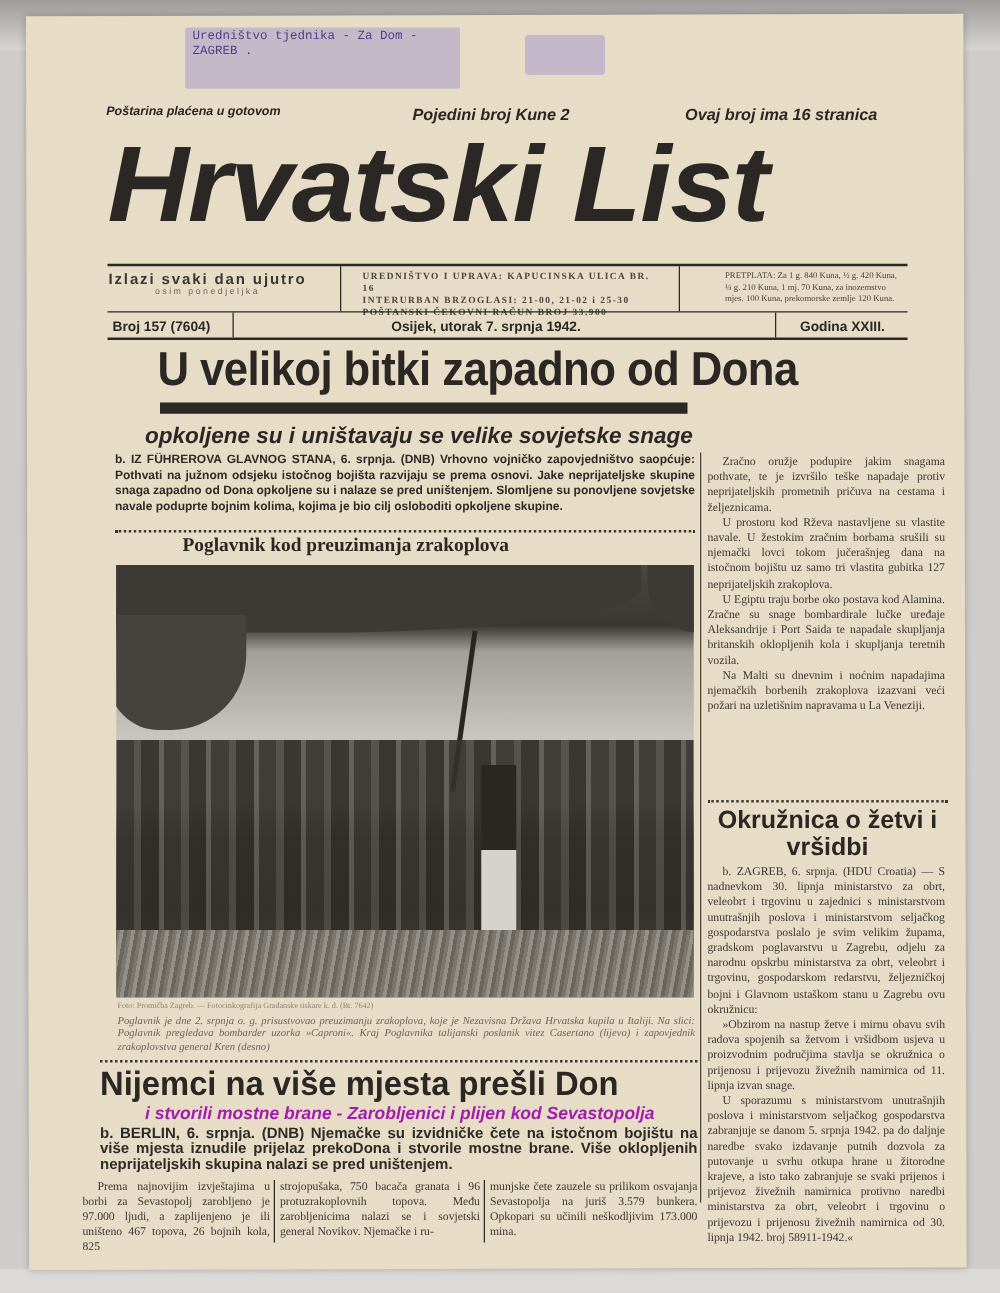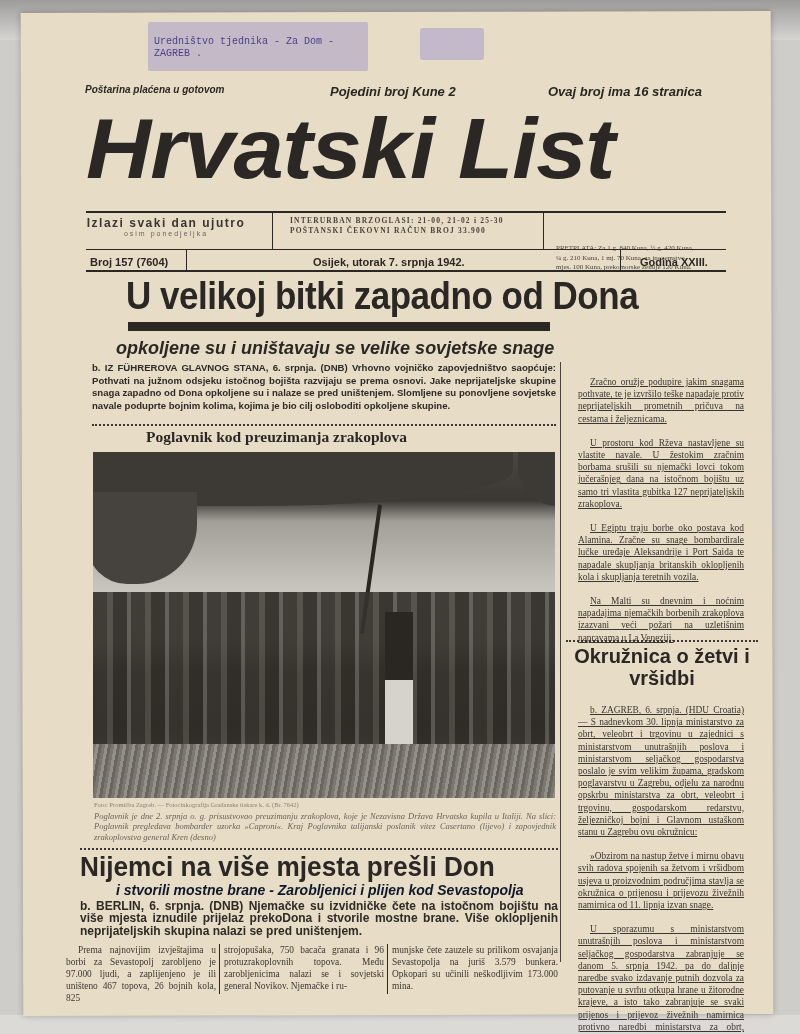--- a/index.html
+++ b/index.html
@@ -2,35 +2,35 @@
 <html><head>
 <meta charset="utf-8">
 <style>
   html,body{margin:0;padding:0;}
   body{width:800px;height:1034px;background:#cfcdc9;position:relative;overflow:hidden;font-family:"Liberation Sans",sans-serif;color:#262320;}
   .bg-top{position:absolute;left:0;top:0;width:800px;height:40px;background:linear-gradient(#9e9c9a,#d6d5d2);}
   .bg-bottom{position:absolute;left:0;top:1015px;width:800px;height:19px;background:#dcdad7;}
   .page{position:absolute;left:22px;top:12px;width:750px;height:1003px;background:#e7dcc6;
         box-shadow:0 0 6px rgba(0,0,0,.25);transform:rotate(-0.15deg);}
   .stamp{position:absolute;left:148px;top:22px;width:220px;height:49px;background:rgba(168,158,200,.55);border-radius:2px;
-         font-family:"Liberation Mono",monospace;font-size:10px;color:#4a3f8a;line-height:12px;padding:14px 6px;box-sizing:border-box;}
+         font-family:"Liberation Mono",monospace;font-size:10px;color:#4a3f8a;line-height:12px;padding:2px 6px;box-sizing:border-box;}
   .stamp2{position:absolute;left:420px;top:28px;width:64px;height:32px;background:rgba(160,150,205,.5);border-radius:3px;}
   .topline{position:absolute;top:84px;font-weight:bold;font-style:italic;color:#2a2622;}
   .tl-left{left:85px;font-size:10px;}
   .tl-mid{left:330px;font-size:13px;}
   .tl-right{left:548px;font-size:13px;}
   .masthead{position:absolute;left:86px;top:100px;width:640px;font-family:"Liberation Sans",sans-serif;font-weight:bold;font-style:italic;
             font-size:86px;letter-spacing:-1px;line-height:96px;color:#2b2724;transform:scaleX(1.05);transform-origin:left;white-space:nowrap;}
   .rule{position:absolute;background:#2b2724;}
   .infobox{position:absolute;top:216px;height:30px;font-size:9px;}
   .ib-left{left:86px;width:160px;text-align:center;}
   .ib-left .a{font-size:12px;font-weight:bold;letter-spacing:1.5px;color:#3b3631;}
   .ib-left .b{font-size:7px;letter-spacing:2px;color:#6b645b;}
   .ib-mid{left:290px;width:240px;font-family:"Liberation Serif",serif;font-size:7.5px;line-height:9.5px;letter-spacing:1.2px;font-weight:bold;color:#4a443d;}
-  .ib-right{left:556px;width:180px;font-family:"Liberation Serif",serif;font-size:7px;line-height:9.5px;color:#4a443d;margin-top:28px;}
+  .ib-right{left:580px;width:180px;font-family:"Liberation Serif",serif;font-size:7px;line-height:9.5px;color:#4a443d;}
   .vline{position:absolute;width:1px;background:#2b2724;}
   .dateline{position:absolute;top:256px;font-size:11px;font-weight:bold;color:#2b2724;}
   .headline{position:absolute;left:126px;top:275px;font-weight:bold;font-size:38px;letter-spacing:-0.5px;color:#2b2724;white-space:nowrap;transform:scaleX(0.92);transform-origin:left;}
   .hbar{position:absolute;left:128px;top:322px;width:422px;height:9px;background:#2b2724;}
   .subhead{position:absolute;left:116px;top:338px;font-weight:bold;font-style:italic;font-size:18px;color:#2b2724;white-space:nowrap;}
   .lead{position:absolute;left:92px;top:362px;width:464px;font-size:9.6px;line-height:12.6px;font-weight:bold;color:#2e2a26;text-align:justify;}
   .dots{position:absolute;height:0;border-top:2px dotted #3b3631;}
   .photo-title{position:absolute;left:146px;top:428px;font-family:"Liberation Serif",serif;font-weight:bold;font-size:15.5px;color:#2b2724;white-space:nowrap;}
   .photo{position:absolute;left:93px;top:452px;width:462px;height:346px;overflow:hidden;
          background:linear-gradient(180deg,#4a4641 0%,#3b3733 14%,#a29e98 20%,#c9c5bf 40%,#bdb8b1 55%,#5a554f 63%,#3a3631 80%,#6d6a63 88%,#8a8780 100%);}
@@ -38,25 +38,25 @@
   .photo .engine{position:absolute;left:-6px;top:40px;width:110px;height:92px;background:#46423d;border-radius:0 0 60px 40px;}
   .photo .prop{position:absolute;left:425px;top:-2px;width:48px;height:56px;background:#3d3935;border-radius:0 0 0 40px;}
   .photo .pole{position:absolute;left:276px;top:52px;width:4px;height:130px;background:#2a2622;transform:rotate(8deg);}
   .photo .crowd{position:absolute;left:0;top:140px;width:462px;height:160px;
         background:repeating-linear-gradient(90deg,#35312c 0 14px,#4d4943 14px 20px,#2e2a26 20px 34px,#5c5852 34px 38px);opacity:.92;}
   .photo .person-white{position:absolute;left:292px;top:160px;width:28px;height:136px;background:linear-gradient(#2a2622 0 50%,#d6d2cc 50%);}
   .photo .grass{position:absolute;left:0;top:292px;width:462px;height:54px;background:repeating-linear-gradient(100deg,#7b776f 0 3px,#93908a 3px 6px,#6a665e 6px 9px);}
   .credit{position:absolute;left:94px;top:801px;font-family:"Liberation Serif",serif;font-size:6.5px;color:#8a8278;}
   .caption{position:absolute;left:94px;top:811px;width:462px;font-family:"Liberation Serif",serif;font-style:italic;font-size:8.5px;line-height:10.4px;color:#6a645b;text-align:justify;}
   .hl2{position:absolute;left:80px;top:852px;font-weight:bold;font-size:27px;color:#2b2724;white-space:nowrap;transform:scaleX(0.97);transform-origin:left;}
-  .sub2{position:absolute;left:116px;top:882px;font-weight:bold;font-style:italic;font-size:14px;color:#0f172a;white-space:nowrap;}
+  .sub2{position:absolute;left:116px;top:882px;font-weight:bold;font-style:italic;font-size:14px;color:#a21caf;white-space:nowrap;}
   .lead2{position:absolute;left:80px;top:900px;width:478px;font-size:12px;line-height:12.4px;font-weight:bold;color:#2e2a26;text-align:justify;}
   .col3{position:absolute;top:944px;font-family:"Liberation Serif",serif;font-size:9.4px;line-height:12px;color:#3b3631;text-align:justify;}
   .rightcol{position:absolute;left:566px;width:190px;font-family:"Liberation Serif",serif;font-size:9.4px;line-height:12.2px;color:#3b3631;text-align:justify;}
-  .rightcol p{margin:12px;text-indent:12px;text-decoration:underline;}
+  .rightcol p{margin:0;text-indent:12px;}
   .box-title{position:absolute;left:566px;top:645px;width:192px;text-align:center;font-weight:bold;font-size:20px;line-height:22px;color:#2b2724;}
 </style>
 </head>
 <body>
 
 <div class="bg-top"></div>
 <div class="bg-bottom"></div>
 
 <div class="page"></div>
 
@@ -73,20 +73,21 @@
 <div class="masthead">Hrvatski List</div>
 
 <div class="rule" style="left:86px;top:211px;width:640px;height:2px;"></div>
 
 <div class="infobox ib-left">
   <div class="a">Izlazi svaki dan ujutro</div>
   <div class="b">osim ponedjeljka</div>
 </div>
 <div class="vline" style="left:272px;top:213px;height:36px;"></div>
 <div class="infobox ib-mid">
+  <div>UREDNIŠTVO I UPRAVA: KAPUCINSKA ULICA BR. 16</div>
   <div>INTERURBAN BRZOGLASI: 21-00, 21-02 i 25-30</div>
   <div>POŠTANSKI ČEKOVNI RAČUN BROJ 33.900</div>
 </div>
 <div class="vline" style="left:543px;top:213px;height:36px;"></div>
 <div class="infobox ib-right">
   <div>PRETPLATA: Za 1 g. 840 Kuna, ½ g. 420 Kuna,</div>
   <div>¼ g. 210 Kuna, 1 mj. 70 Kuna, za inozemstvo</div>
   <div>mjes. 100 Kuna, prekomorske zemlje 120 Kuna.</div>
 </div>
 

